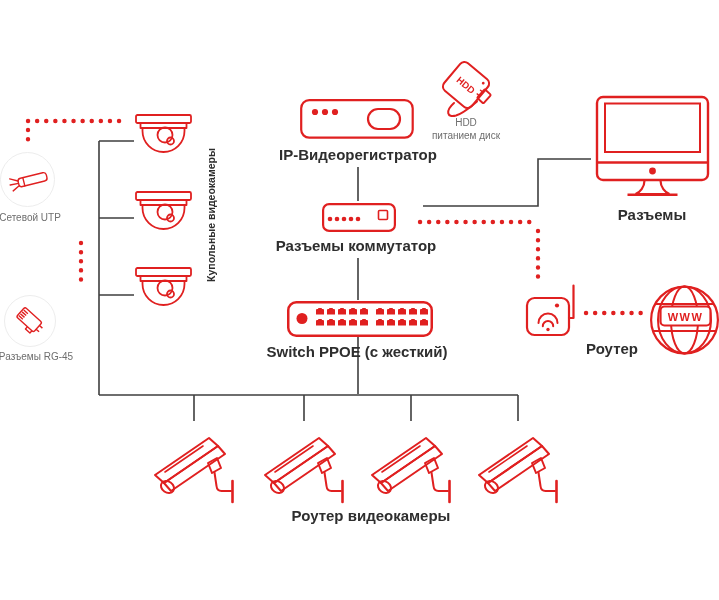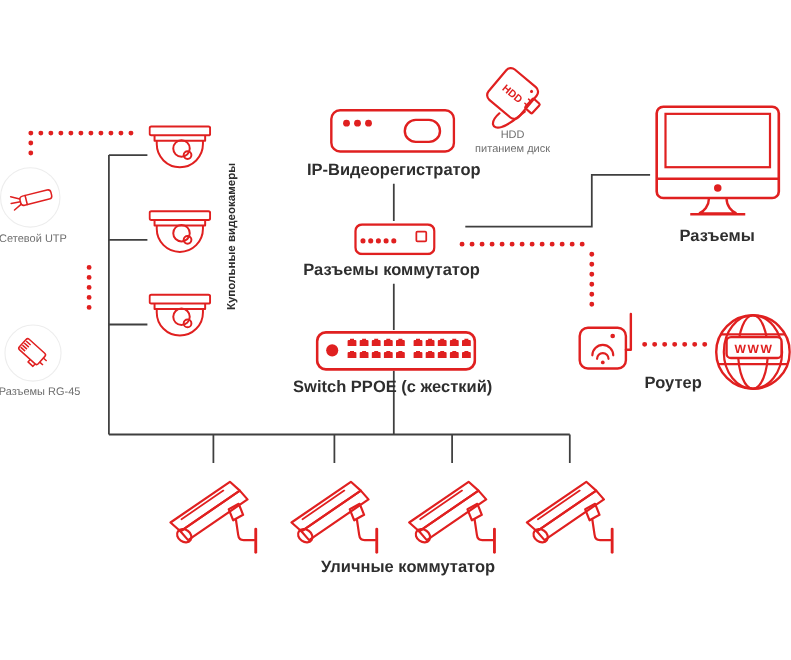--- a/index.html
+++ b/index.html
@@ -243,15 +243,15 @@
     <g stroke="#e02020" stroke-width="2" fill="none" stroke-linejoin="round" stroke-linecap="round">
       <ellipse cx="15.5" cy="60" rx="7" ry="5.5" transform="rotate(35 15.5 60)"></ellipse>
       <path d="M12 56 L66 19 L73 27 L19 64 Z"></path>
       <path d="M3 48 L57 11 L66 19 L12 56 Z"></path>
       <path d="M13 45 L51 19" stroke-width="1.6"></path>
       <path d="M56 36 L65 31 L69 41 L60 46 Z"></path>
       <path d="M62.5 45.5 L64.5 59 Q65 64 69.5 64 L79 64"></path>
       <path d="M80.5 54 V75" stroke-width="2.6"></path>
     </g>
   </svg>
-  <div class="lbl" style="left:371px;top:507px;">Уличные коммутатор</div>
+  <div class="lbl" style="left:371px;top:507px;">Роутер видеокамеры</div>
 
 </div>
 
 </body></html>

